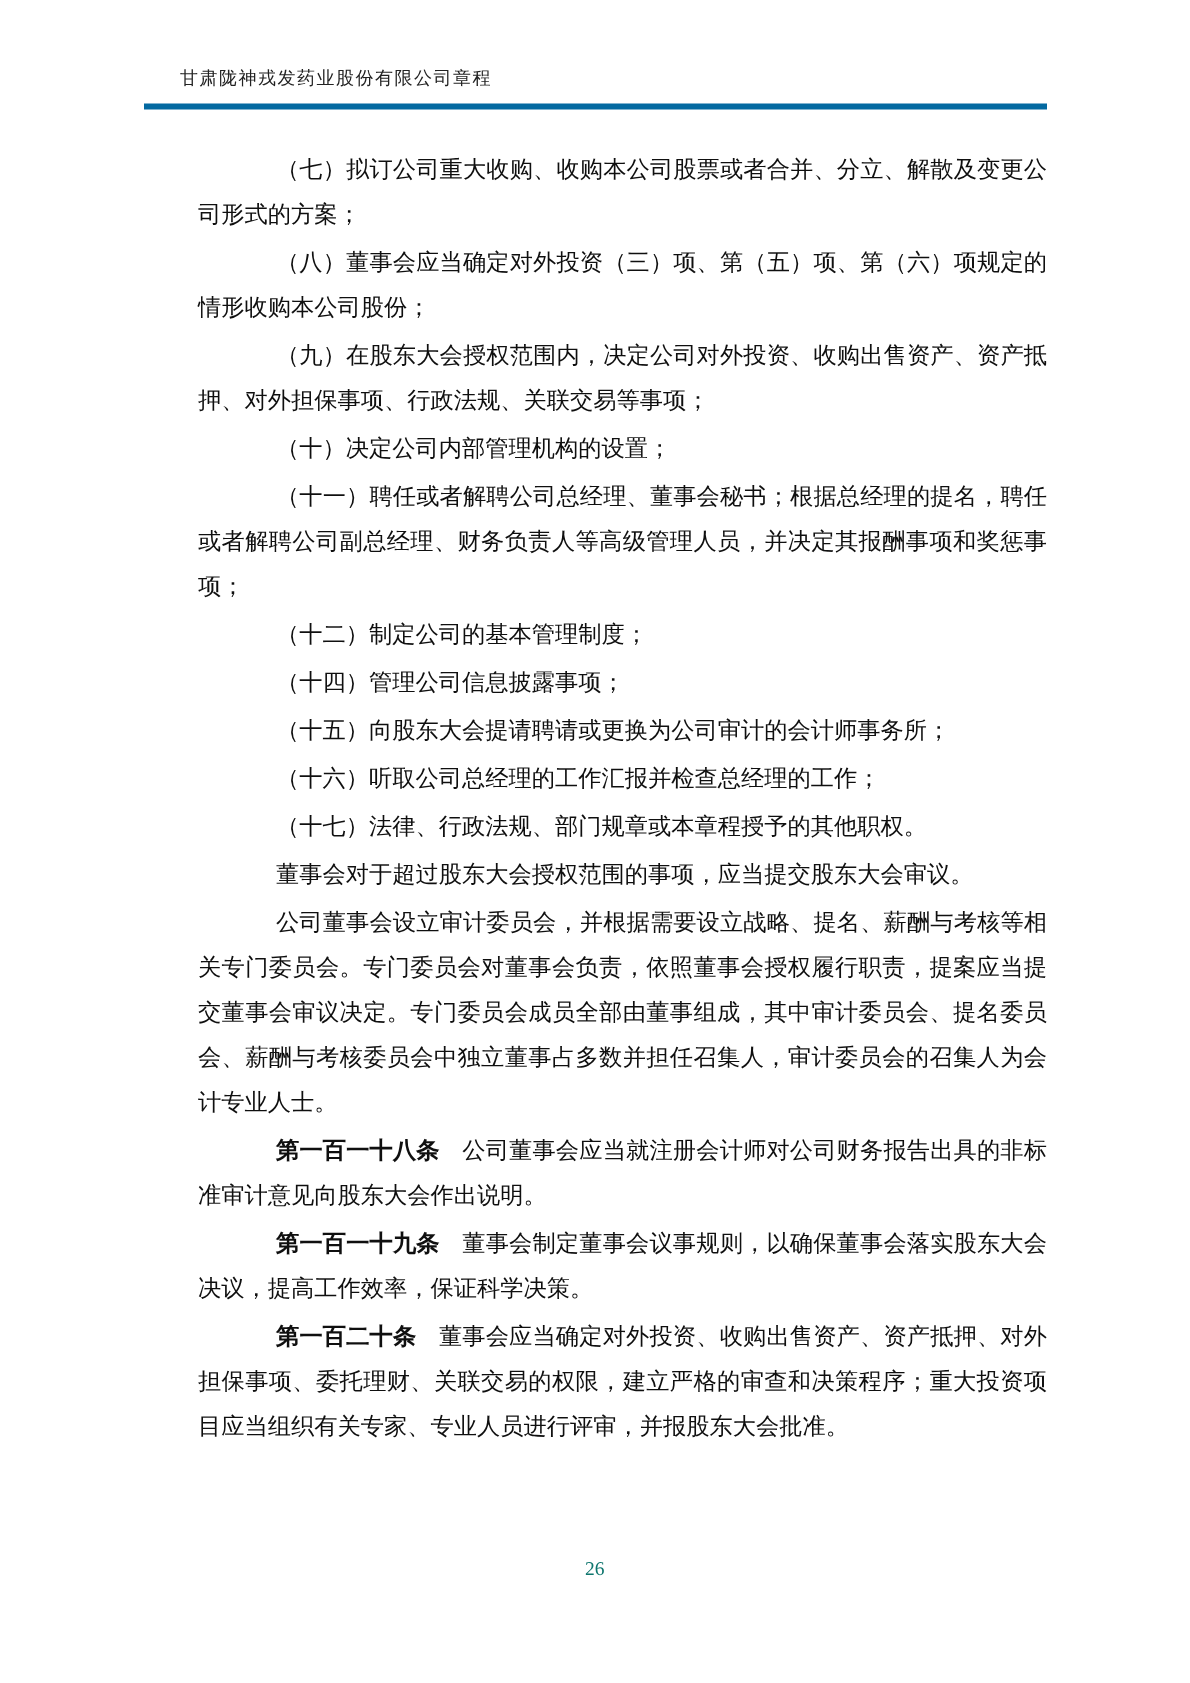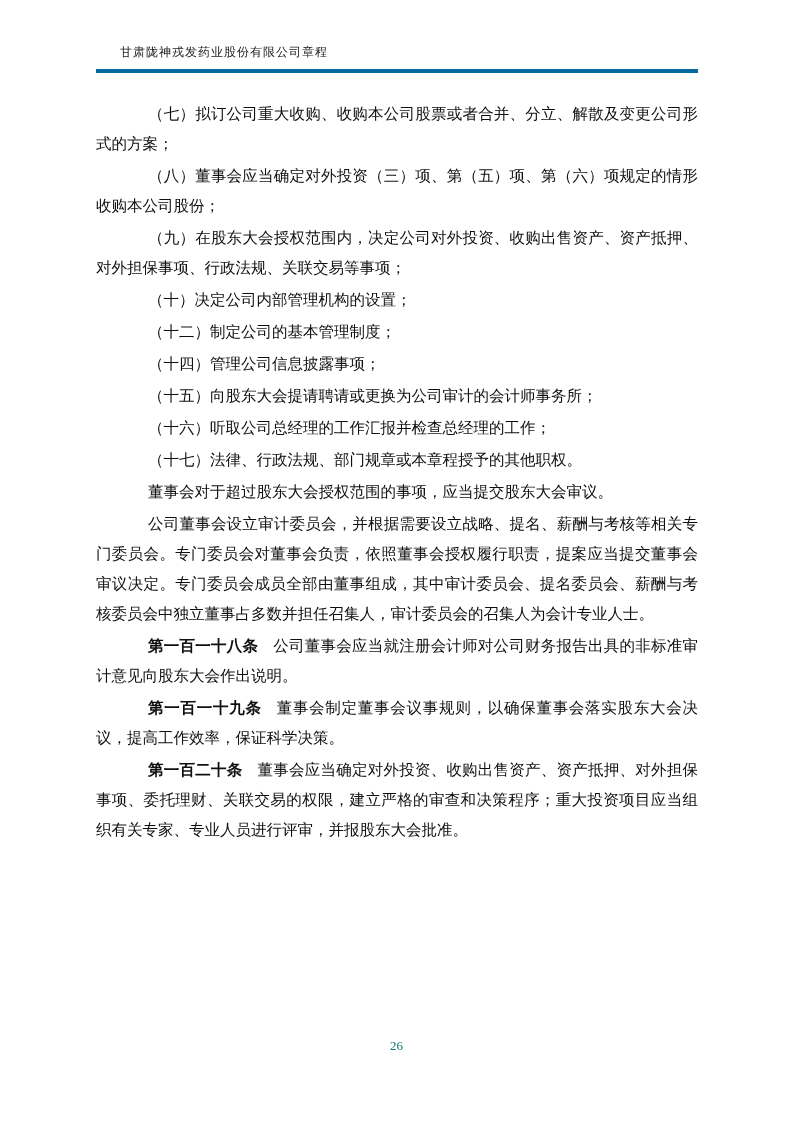--- a/index.html
+++ b/index.html
@@ -30,20 +30,21 @@
     left: 96px;
     width: 602px;
     font-size: 15.5px;
     line-height: 30px;
     text-align: justify;
     color: #0f0f0f;
   }
   .para {
     text-indent: 52px;
     margin-bottom: 2px;
+    margin-left: 36px;
   }
   .para .seg-bold {
     font-weight: bold;
     margin-right: 15px;
   }
   .page-number {
     position: absolute;
     top: 1038px;
     left: 0;
     width: 100%;
@@ -90,20 +91,21 @@
 
   <div class="header">
     <span>甘肃陇神戎发药业股份有限公司章程</span>
   </div>
 
   <div class="content" id="content">
       <p class="para"><span class="seg-normal">（七）拟订公司重大收购、收购本公司股票或者合并、分立、解散及变更公司形式的方案；</span></p>
       <p class="para"><span class="seg-normal">（八）董事会应当确定对外投资（三）项、第（五）项、第（六）项规定的情形收购本公司股份；</span></p>
       <p class="para"><span class="seg-normal">（九）在股东大会授权范围内，决定公司对外投资、收购出售资产、资产抵押、对外担保事项、行政法规、关联交易等事项；</span></p>
       <p class="para"><span class="seg-normal">（十）决定公司内部管理机构的设置；</span></p>
+      <p class="para"><span class="seg-normal">（十一）聘任或者解聘公司总经理、董事会秘书；根据总经理的提名，聘任或者解聘公司副总经理、财务负责人等高级管理人员，并决定其报酬事项和奖惩事项；</span></p>
       <p class="para"><span class="seg-normal">（十二）制定公司的基本管理制度；</span></p>
       <p class="para"><span class="seg-normal">（十四）管理公司信息披露事项；</span></p>
       <p class="para"><span class="seg-normal">（十五）向股东大会提请聘请或更换为公司审计的会计师事务所；</span></p>
       <p class="para"><span class="seg-normal">（十六）听取公司总经理的工作汇报并检查总经理的工作；</span></p>
       <p class="para"><span class="seg-normal">（十七）法律、行政法规、部门规章或本章程授予的其他职权。</span></p>
       <p class="para"><span class="seg-normal">董事会对于超过股东大会授权范围的事项，应当提交股东大会审议。</span></p>
       <p class="para"><span class="seg-normal">公司董事会设立审计委员会，并根据需要设立战略、提名、薪酬与考核等相关专门委员会。专门委员会对董事会负责，依照董事会授权履行职责，提案应当提交董事会审议决定。专门委员会成员全部由董事组成，其中审计委员会、提名委员会、薪酬与考核委员会中独立董事占多数并担任召集人，审计委员会的召集人为会计专业人士。</span></p>
       <p class="para"><span class="seg-bold">第一百一十八条</span><span class="seg-normal">公司董事会应当就注册会计师对公司财务报告出具的非标准审计意见向股东大会作出说明。</span></p>
       <p class="para"><span class="seg-bold">第一百一十九条</span><span class="seg-normal">董事会制定董事会议事规则，以确保董事会落实股东大会决议，提高工作效率，保证科学决策。</span></p>
       <p class="para"><span class="seg-bold">第一百二十条</span><span class="seg-normal">董事会应当确定对外投资、收购出售资产、资产抵押、对外担保事项、委托理财、关联交易的权限，建立严格的审查和决策程序；重大投资项目应当组织有关专家、专业人员进行评审，并报股东大会批准。</span></p>

